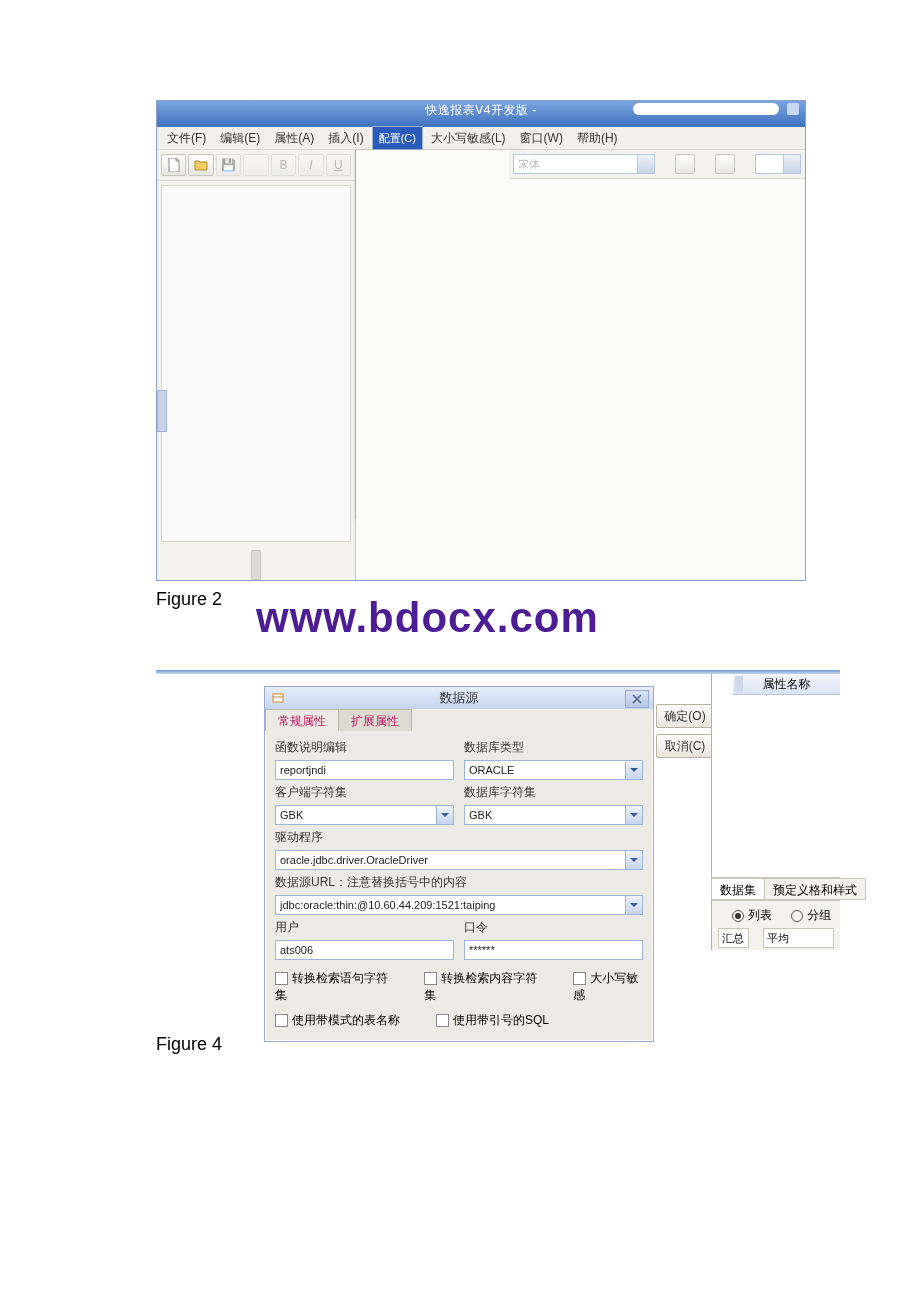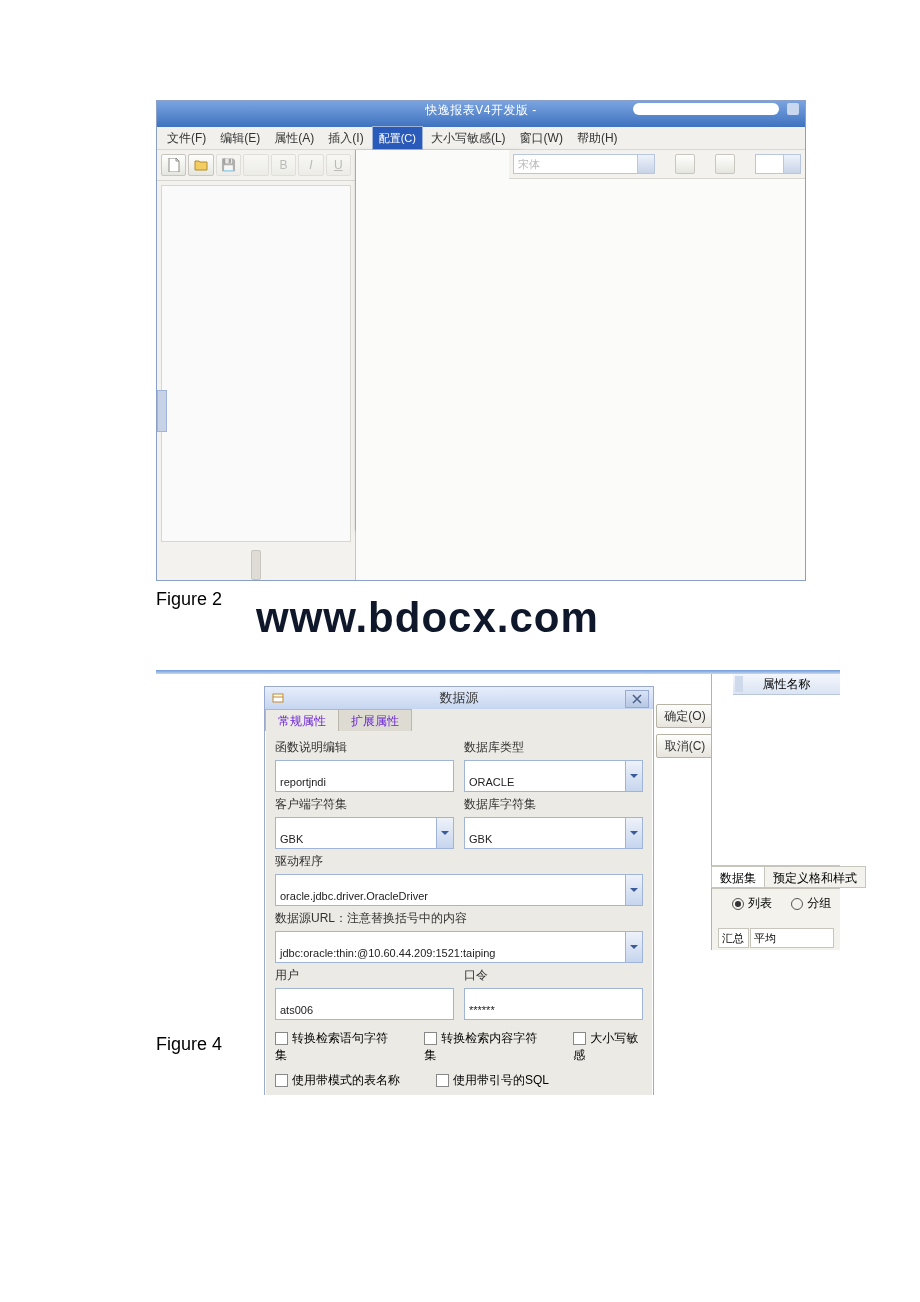--- a/index.html
+++ b/index.html
@@ -121,21 +121,21 @@
     font-size:11px; color:#bbb; padding-left:4px; display:flex; align-items:center;
     position:relative;
   }
   .combo .dd { position:absolute; right:0; top:0; bottom:0; width:16px; background:linear-gradient(#eef2f9,#c8d4e8); border-left:1px solid #b8c6de; }
   .sq { width:18px; height:18px; background:linear-gradient(#fefefe,#e6e6e0); border:1px solid #c8c6be; border-radius:2px; }
 
   .fig-cap { margin: 8px 0 0 156px; font-size: 18px; }
   .subtext-row { margin: 2px 0 0 156px; font-size: 20px; position:relative; height:30px; }
   .watermark {
     position:absolute; left:100px; top:-18px;
-    font-size:42px; font-weight:600; color:#0f172a;
+    font-size:42px; font-weight:600; color:#4c1d95;
     letter-spacing:1px;
     pointer-events:none;
     white-space:nowrap;
   }
 
   
   .fig3 {
     margin: 28px 0 0 156px;
     width: 684px; height: 350px;
     position:relative;
@@ -154,28 +154,28 @@
   }
   .dlg-title {
     height:22px; background:linear-gradient(#e7eefb,#c6d5ef);
     display:flex; align-items:center; justify-content:center;
     color:#333; font-size:13px; position:relative;
   }
   .dlg-title .ticon { position:absolute; left:6px; width:14px; height:14px; }
   .dlg-title .tx { position:absolute; right:4px; top:3px; width:22px; height:16px;
      background:linear-gradient(#d9e3f5,#b6c7e4); border:1px solid #9aaacf; display:flex;align-items:center;justify-content:center; }
   .dlg-tabs { display:flex; height:22px; }
-  .dlg-tab { padding:3px 12px 0 12px; font-size:12px; color:#6d28d9; background:#dedbd2;
+  .dlg-tab { padding:3px 12px 0 12px; font-size:12px; color:#be185d; background:#dedbd2;
     border:1px solid #bab7ac; border-bottom:none; margin-right:-1px; }
   .dlg-tab.active { background:#eceae4; }
   .dlg-body { padding:8px 10px 12px 10px; display:grid; grid-template-columns:1fr 1fr; gap:4px 10px; }
   .lbl { font-size:12px; color:#333; }
   .inp, .sel {
     height:18px; background:#fff; border:1px solid #9fb4d6;
-    font-size:11px; color:#222; padding:12px 0 0 4px;
+    font-size:11px; color:#222; padding:0 0 0 4px;
     display:flex; align-items:center; position:relative;
   }
   .sel .dd { position:absolute; right:0; top:0; bottom:0; width:16px;
     background:linear-gradient(#eef2f9,#c6d5ee); border-left:1px solid #9fb4d6;
     display:flex;align-items:center;justify-content:center; }
   .sel .dd::after { content:""; border:4px solid transparent; border-top-color:#3a5a9a; margin-top:4px; }
   .full { grid-column:1 / span 2; }
   .chk-row { display:flex; gap:36px; align-items:center; font-size:12px; }
   .chk { width:11px; height:11px; border:1px solid #888; background:#fff; display:inline-block; vertical-align:middle; margin-right:4px; }
 
@@ -205,21 +205,21 @@
     font-size:12px;
   }
   .props-tabs .pt { flex:0 0 auto; padding:3px 8px; border:1px solid #c8c6bc; background:#f3f2ec; margin-left:-1px; }
   .props-tabs .pt.active { background:#fff; }
   .props-bottom {
     padding:6px 6px 2px 6px; background:#f3f2ec; border-top:1px solid #c8c6bc;
     font-size:12px;
   }
   .radio { width:10px;height:10px; border:1px solid #555; border-radius:50%; display:inline-block; vertical-align:middle; margin-right:4px; position:relative; }
   .radio.on::after{content:"";position:absolute;inset:2px;background:#333;border-radius:50%;}
-  .mini-row { display:flex; gap:1px; margin-top:16px; }
+  .mini-row { display:flex; gap:14px; margin-top:4px; }
   .mini-cell { height:18px; border:1px solid #c8c6bc; background:#fff; font-size:11px; display:flex; align-items:center; padding-left:3px; }
 
   .scroll-stub-l {
     position:absolute; left:0; top:240px; width:8px; height:40px;
     background:#c8d2e6; border:1px solid #9fb4d6;
   }
 
   svg.ic-doc { fill:#c49a32; }
   svg.ic-open { fill:#caa23a; }
 </style>

